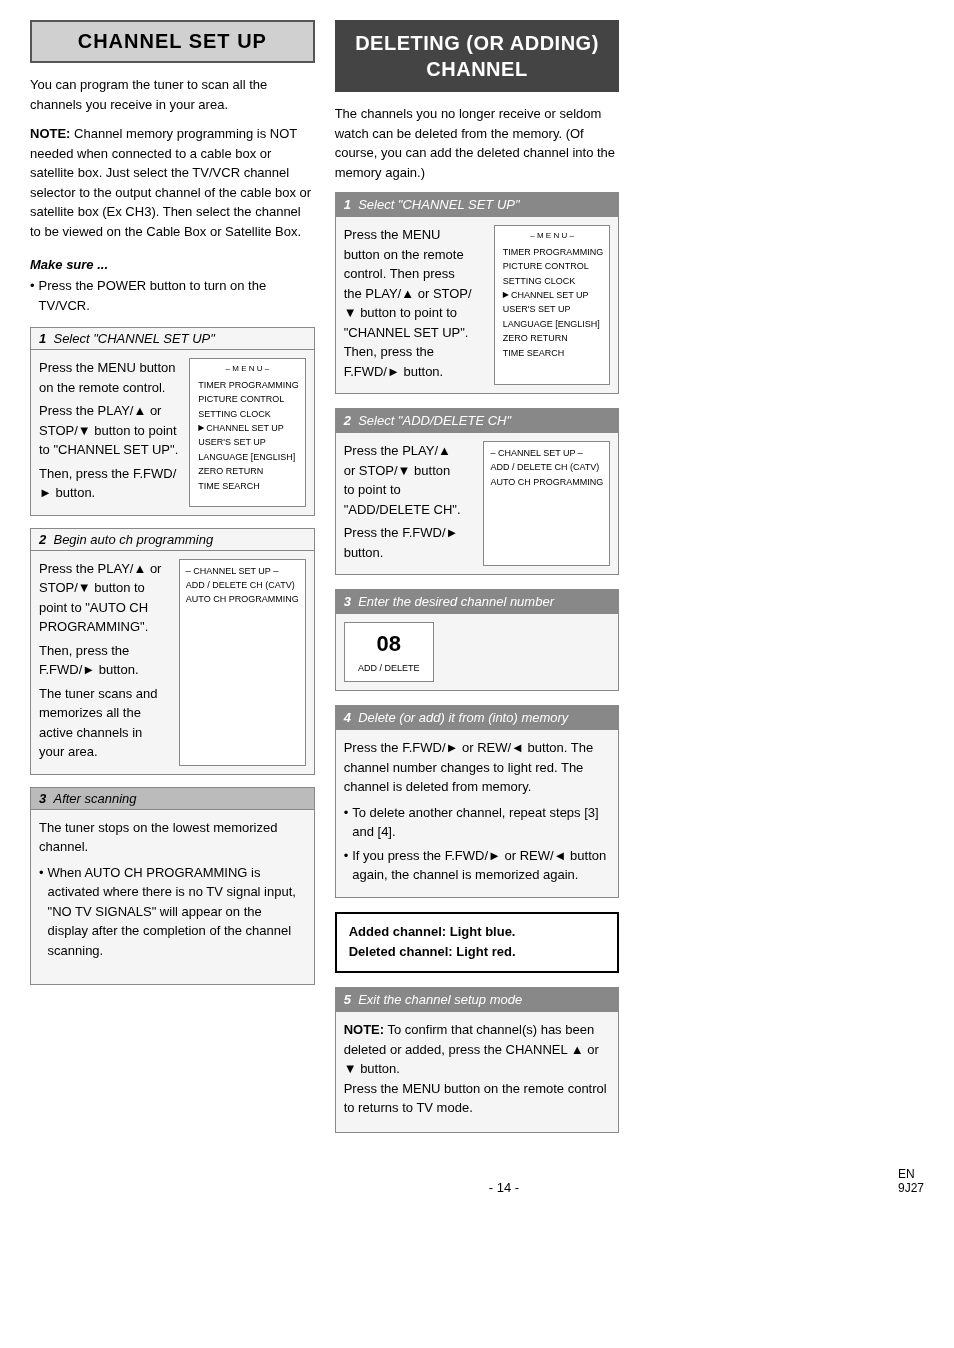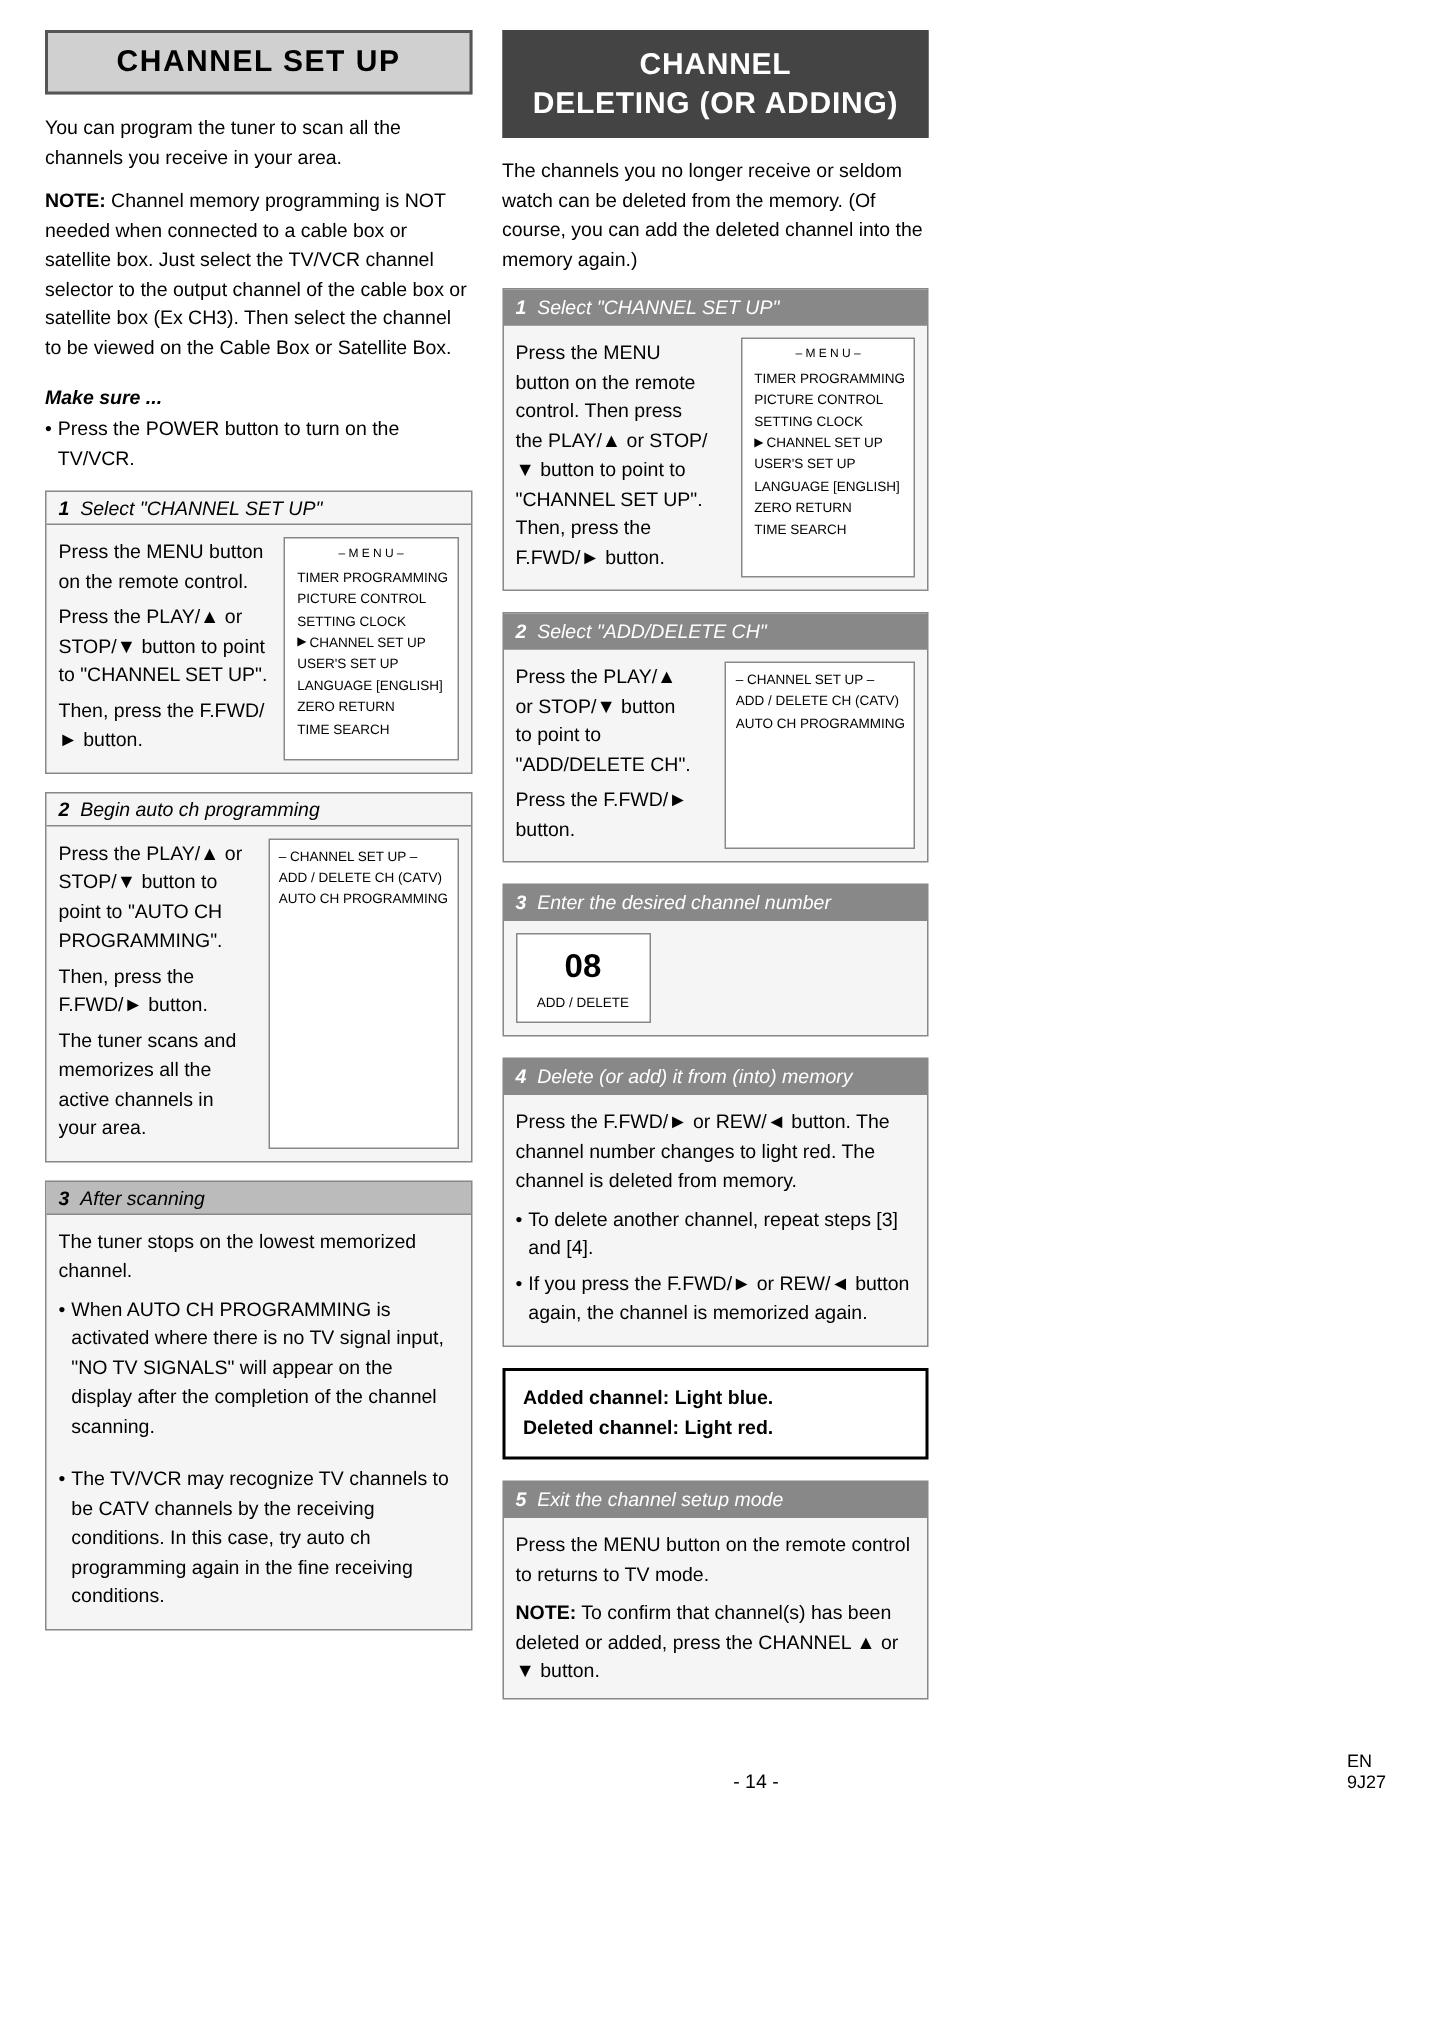--- a/index.html
+++ b/index.html
@@ -287,32 +287,29 @@
     <div class="step-box step-box-grey">
       <div class="step-box-header" style="background:#bbb;">
         <span class="step-num">3</span>
         &nbsp;<span>After scanning</span>
       </div>
       <div style="padding:8px;">
         <p style="font-size:13px;line-height:1.5;margin-bottom:6px;">The tuner stops on the lowest memorized channel.</p>
         <div class="bullet-item" style="font-size:13px;line-height:1.5;margin-bottom:16px;">
           <span>When AUTO CH PROGRAMMING is activated where there is no TV signal input, "NO TV SIGNALS" will appear on the display after the completion of the channel scanning.</span>
         </div>
-        <div class="bullet-item" style="font-size:13px;line-height:1.5;">
-          <span>The TV/VCR may recognize TV channels to be CATV channels by the receiving conditions. In this case, try auto ch programming again in the fine receiving conditions.</span>
-        </div>
       </div>
     </div>
   </div>
 
   <div class="right-col">
 
     <div class="deleting-header">
+      <div>DELETING (OR ADDING)</div>
       <div>CHANNEL</div>
-      <div>DELETING (OR ADDING)</div>
     </div>
 
     <p class="intro-text">
       <span>The channels you no longer receive or seldom watch can be deleted from the memory. (Of course, you can add the deleted channel into the memory again.)</span>
     </p>
 
     <div class="step-box-right">
       <div class="step-box-header">
         <span class="step-num">1</span>
         &nbsp;<span>Select "CHANNEL SET UP"</span>
@@ -386,24 +383,24 @@
       <div>Added channel: Light blue.</div>
       <div>Deleted channel: Light red.</div>
     </div>
 
     <div class="step-box-right">
       <div class="step-box-header">
         <span class="step-num">5</span>
         &nbsp;<span>Exit the channel setup mode</span>
       </div>
       <div style="padding:8px;">
-        <p style="font-size:13px;line-height:1.5;margin-bottom:6px;">Press the MENU button on the remote control to returns to TV mode.</p>
         <p style="font-size:13px;line-height:1.5;">
           <strong>NOTE:</strong><span> To confirm that channel(s) has been deleted or added, press the CHANNEL ▲ or ▼ button.</span>
         </p>
+        <p style="font-size:13px;line-height:1.5;margin-bottom:6px;">Press the MENU button on the remote control to returns to TV mode.</p>
       </div>
     </div>
   </div>
 
   <div class="page-footer">
     <div style="width:80px;"></div>
     <div class="page-number">- 14 -</div>
     <div class="page-code" style="white-space:pre;">EN
 9J27</div>
   </div>

